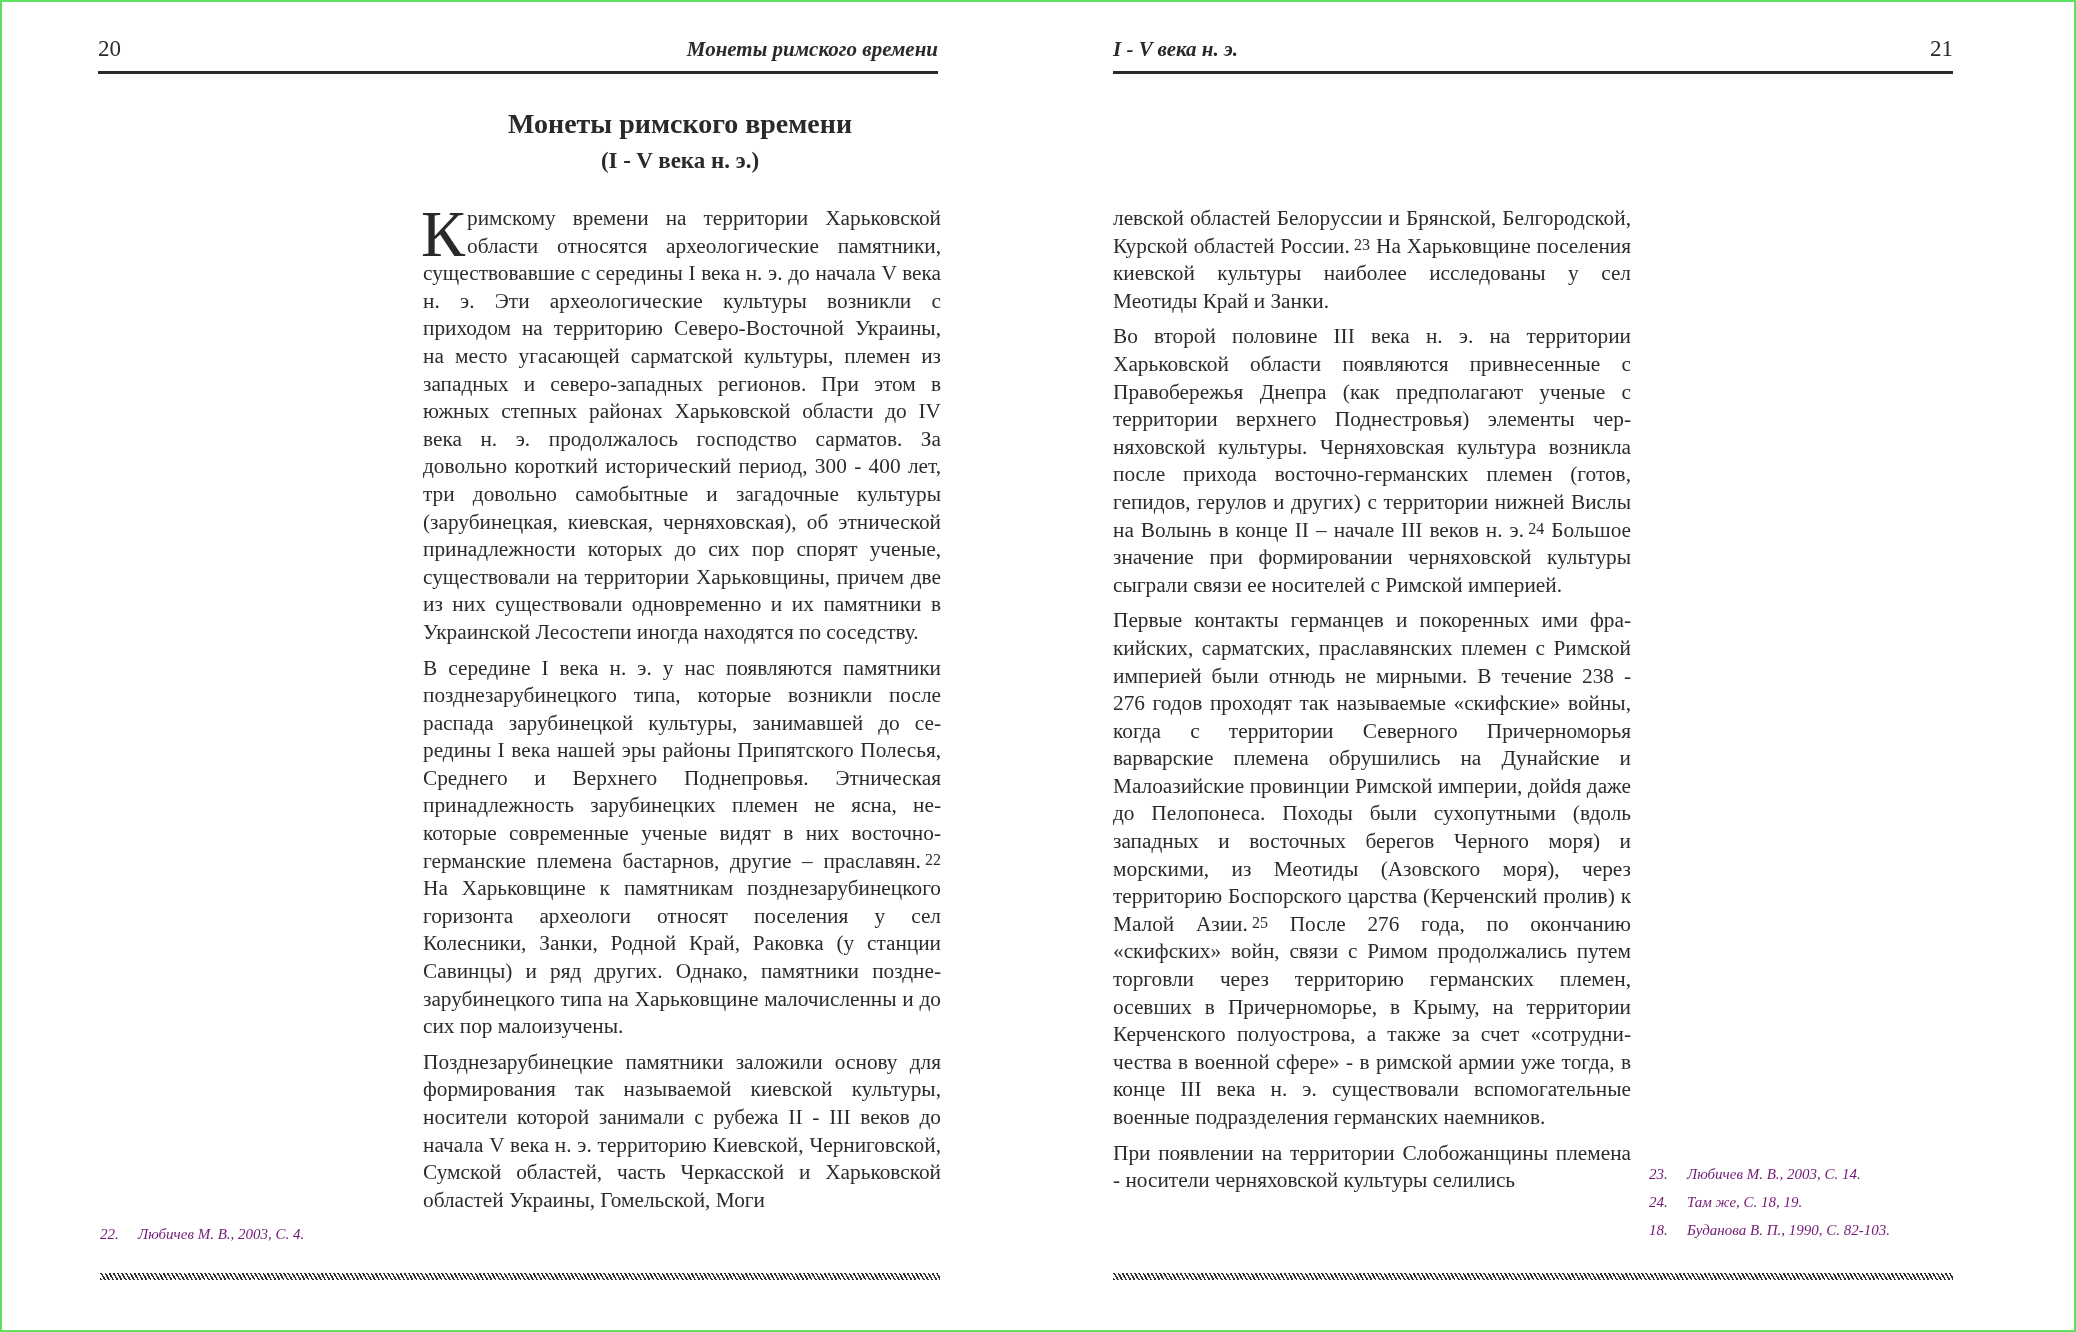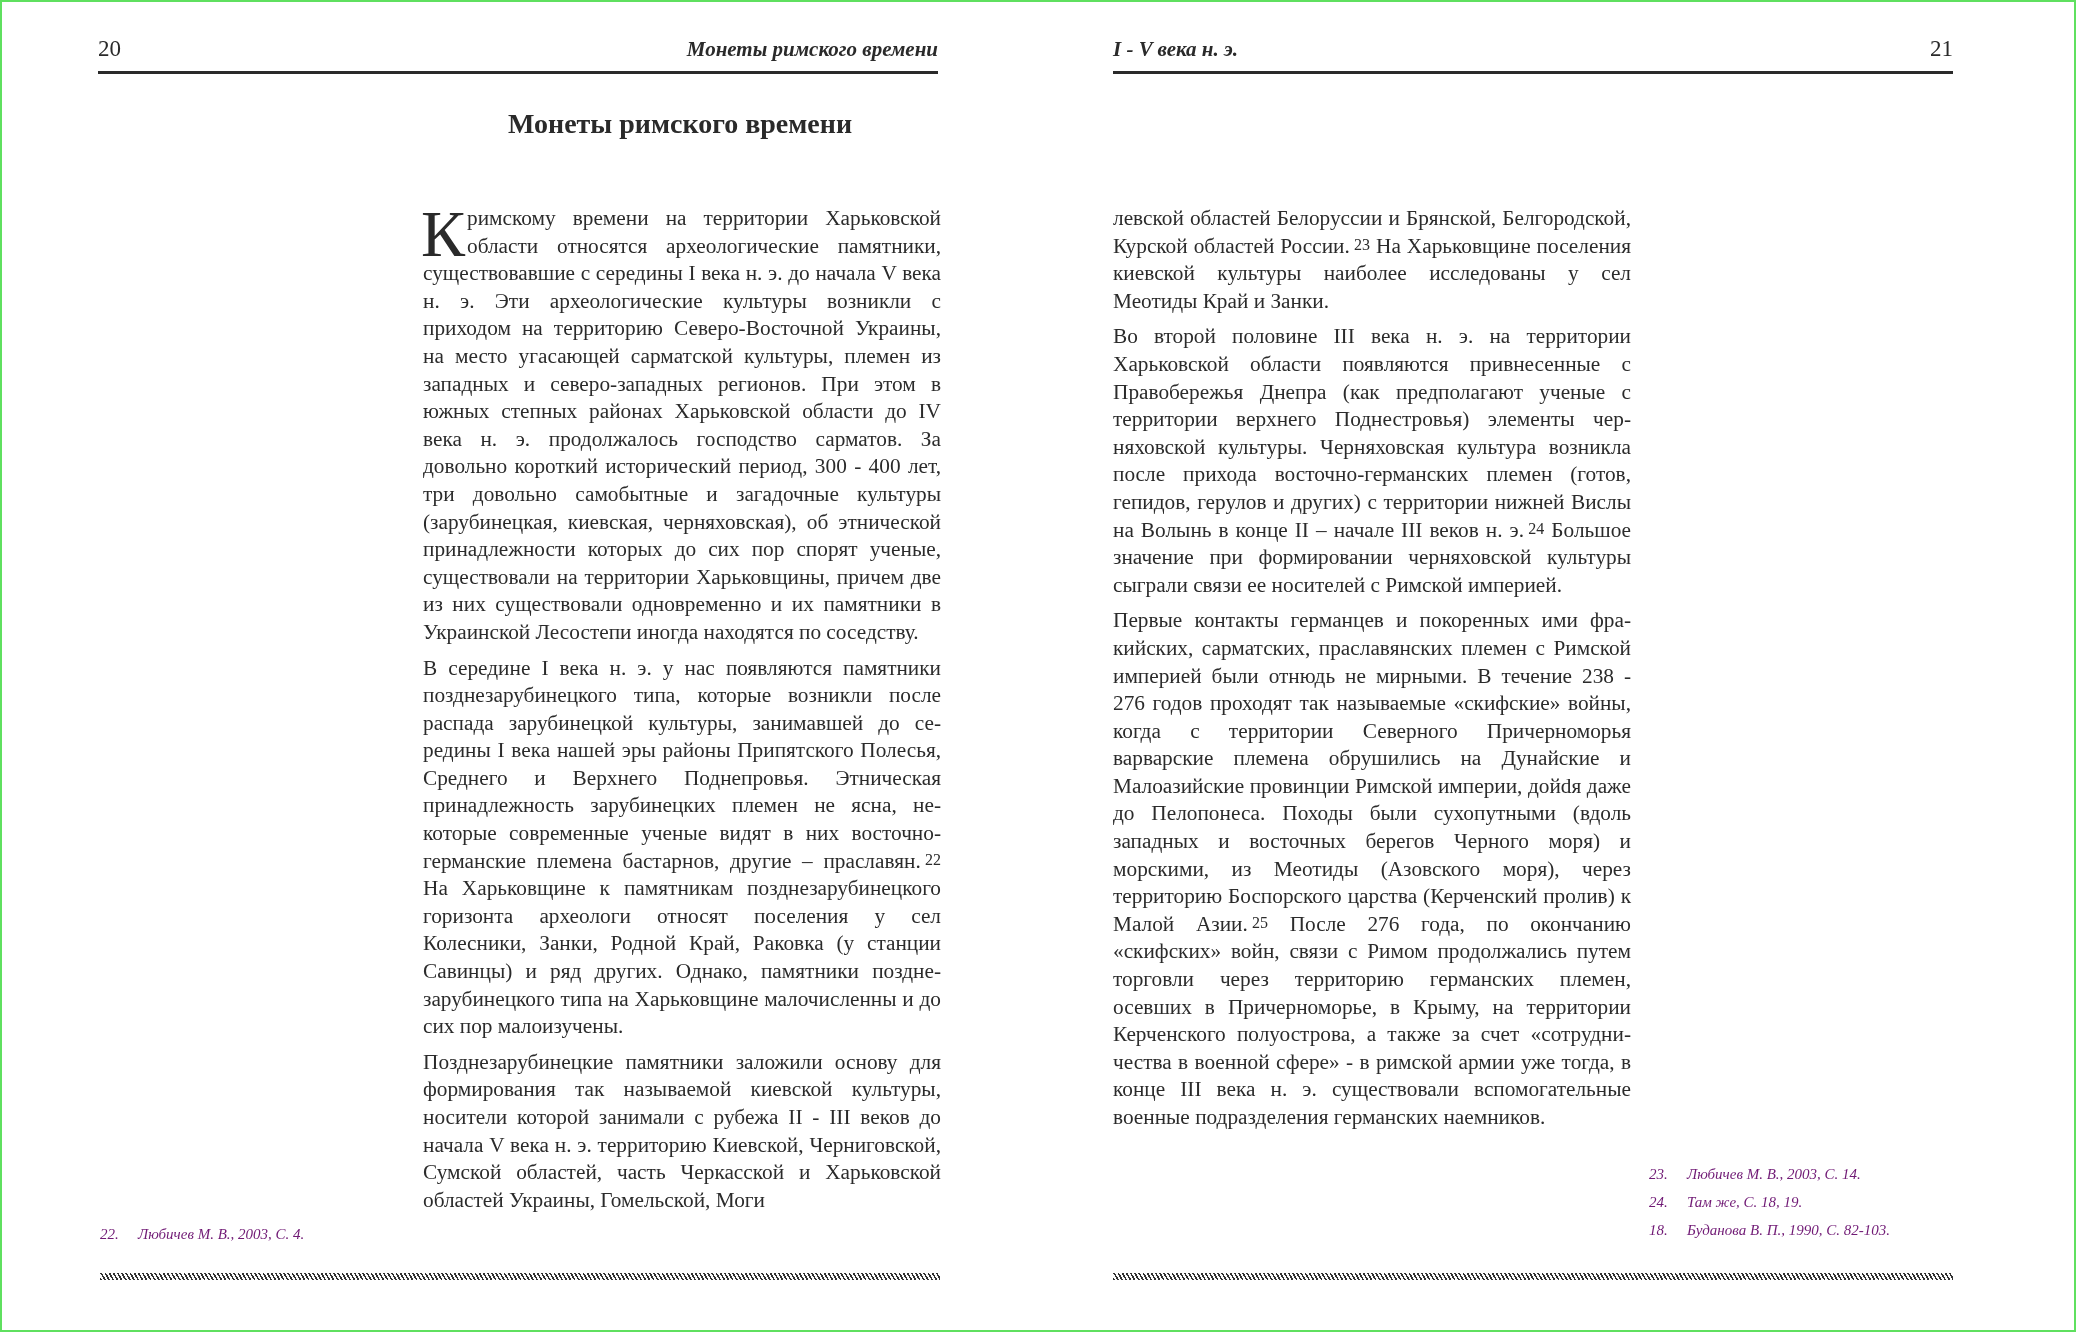--- a/index.html
+++ b/index.html
@@ -70,20 +70,21 @@
 
 <div class="frame"></div>
 
 <div class="page page-left">
   <div class="running-head">
     <span class="page-num">20</span>
     <span class="head-title">Монеты римского времени</span>
   </div>
 
   <div class="chapter-title">Монеты римского времени</div>
+  <div class="chapter-sub">(I - V века н. э.)</div>
 
   <div class="column">
     <p><span class="drop">К</span><span>римскому времени на территории Харьковской области относятся археологические памятники, существовавшие с середины I века н. э. до начала V века н. э. Эти археологические культуры возникли с приходом на территорию Северо-Восточной Украи­ны, на место угасающей сарматской культуры, пле­мен из западных и северо-западных регионов. При этом в южных степных районах Харьковской об­ласти до IV века н. э. продолжалось господство сар­матов. За довольно короткий исторический период, 300 - 400 лет, три довольно самобытные и загадочные культуры (зарубинецкая, киевская, черняховская), об этнической принадлежности которых до сих пор спорят ученые, существовали на территории Харь­ковщины, причем две из них существовали одно­временно и их памятники в Украинской Лесостепи иногда находятся по соседству.</span></p>
     <p><span>В середине I века н. э. у нас появляются памятники позднезарубинецкого типа, которые возникли после распада зарубинецкой культуры, занимавшей до се­редины I века нашей эры районы Припятского Поле­сья, Среднего и Верхнего Поднепровья. Этническая принадлежность зарубинецких племен не ясна, не­которые современные ученые видят в них восточно-германские племена бастарнов, другие – праславян.</span> <sup>22</sup> <span>На Харьковщине к памятникам позднезарубинец­кого горизонта археологи относят поселения у сел Колесники, Занки, Родной Край, Раковка (у станции Савинцы) и ряд других. Однако, памятники поздне­зарубинецкого типа на Харьковщине малочисленны и до сих пор малоизучены.</span></p>
     <p><span>Позднезарубинецкие памятники заложили основу для формирования так называемой киевской культу­ры, носители которой занимали с рубежа II - III веков до начала V века н. э. территорию Киевской, Чер­ниговской, Сумской областей, часть Черкасской и Харьковской областей Украины, Гомельской, Моги­</span></p>
   </div>
 
   <div class="footnotes">
     <div class="fn">
       <span class="fn-num">22.</span>
@@ -97,20 +98,21 @@
 <div class="page page-right">
   <div class="running-head">
     <span class="head-title">I - V века н. э.</span>
     <span class="page-num">21</span>
   </div>
 
   <div class="column">
     <p><span>левской областей Белоруссии и Брянской, Белгород­ской, Курской областей России.</span> <sup>23</sup> <span>На Харьковщине поселения киевской культуры наиболее исследова­ны у сел Меотиды Край и Занки.</span></p>
     <p><span>Во второй половине III века н. э. на территории Харьковской области появляются привнесенные с Правобережья Днепра (как предполагают ученые с территории верхнего Поднестровья) элементы чер­няховской культуры. Черняховская культура возник­ла после прихода восточно-германских племен (го­тов, гепидов, герулов и других) с территории нижней Вислы на Волынь в конце II – начале III веков н. э.</span> <sup>24</sup> <span>Большое значение при формировании черняховской культуры сыграли связи ее носителей с Римской им­перией.</span></p>
     <p><span>Первые контакты германцев и покоренных ими фра­кийских, сарматских, праславянских племен с Римс­кой империей были отнюдь не мирными. В течение 238 - 276 годов проходят так называемые «скифские» войны, когда с территории Северного Причерномо­рья варварские племена обрушились на Дунайские и Малоазийские провинции Римской империи, дой­dя даже до Пелопонеса. Походы были сухопутными (вдоль западных и восточных берегов Черного моря) и морскими, из Меотиды (Азовского моря), через территорию Боспорского царства (Керченский про­лив) к Малой Азии.</span> <sup>25</sup> <span>После 276 года, по окончанию «скифских» войн, связи с Римом продолжались пу­тем торговли через территорию германских племен, осевших в Причерноморье, в Крыму, на территории Керченского полуострова, а также за счет «сотрудни­чества в военной сфере» - в римской армии уже тогда, в конце III века н. э. существовали вспомогательные военные подразделения германских наемников.</span></p>
+    <p><span>При появлении на территории Слобожанщины пле­мена - носители черняховской культуры селились</span></p>
   </div>
 
   <div class="footnotes">
     <div class="fn">
       <span class="fn-num">23.</span>
       <span>Любичев М. В., 2003, С. 14.</span>
     </div>
     <div class="fn">
       <span class="fn-num">24.</span>
       <span>Там же, С. 18, 19.</span>

